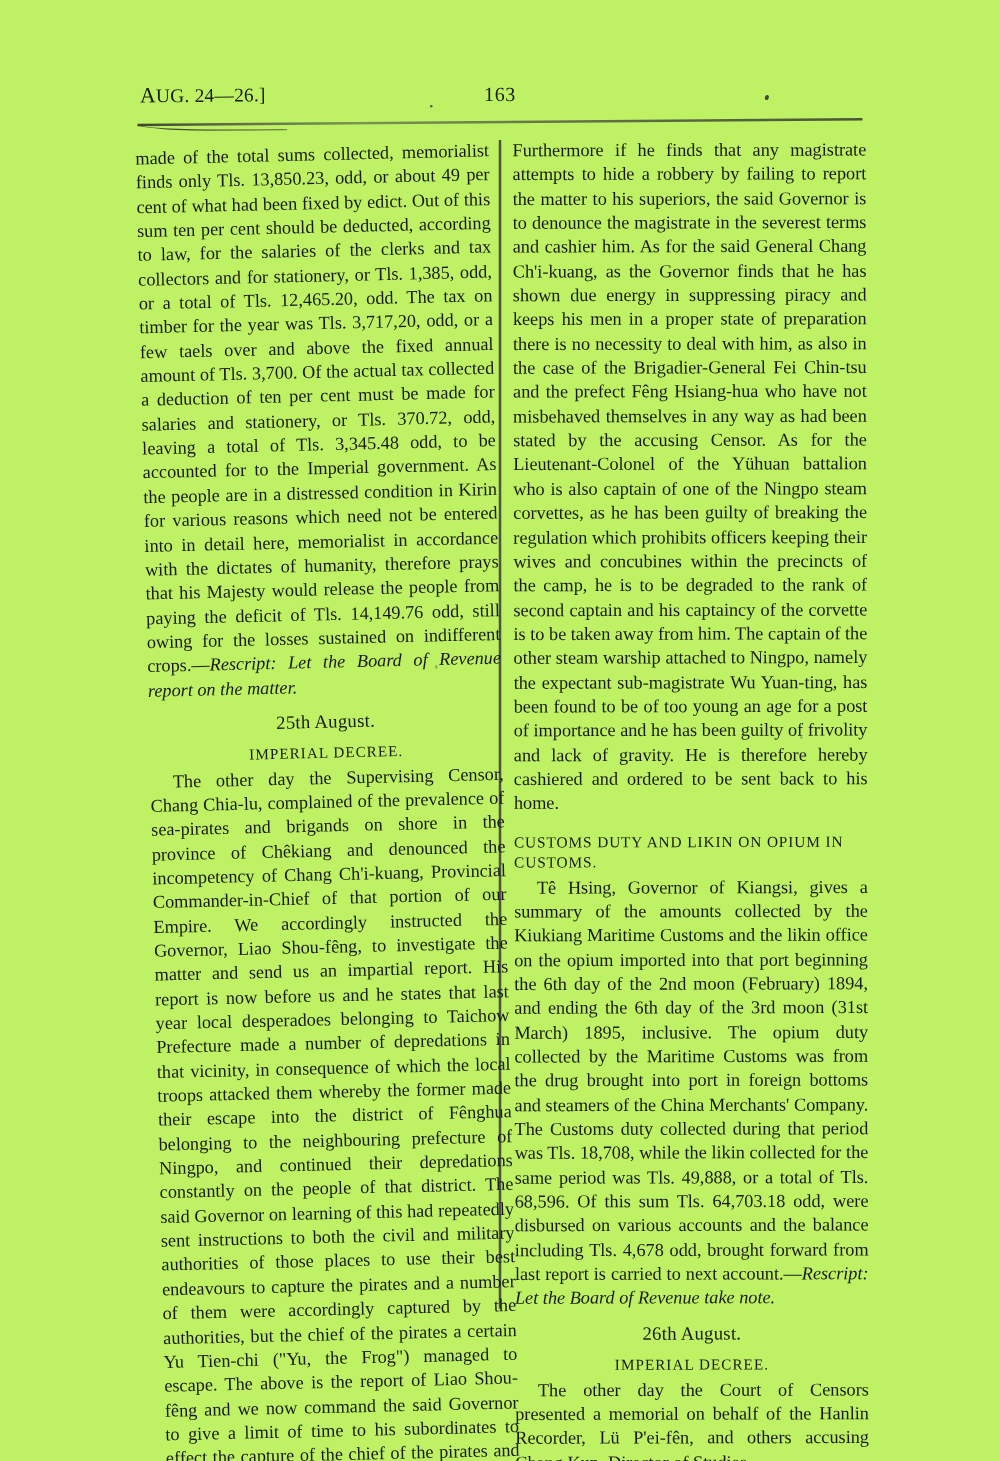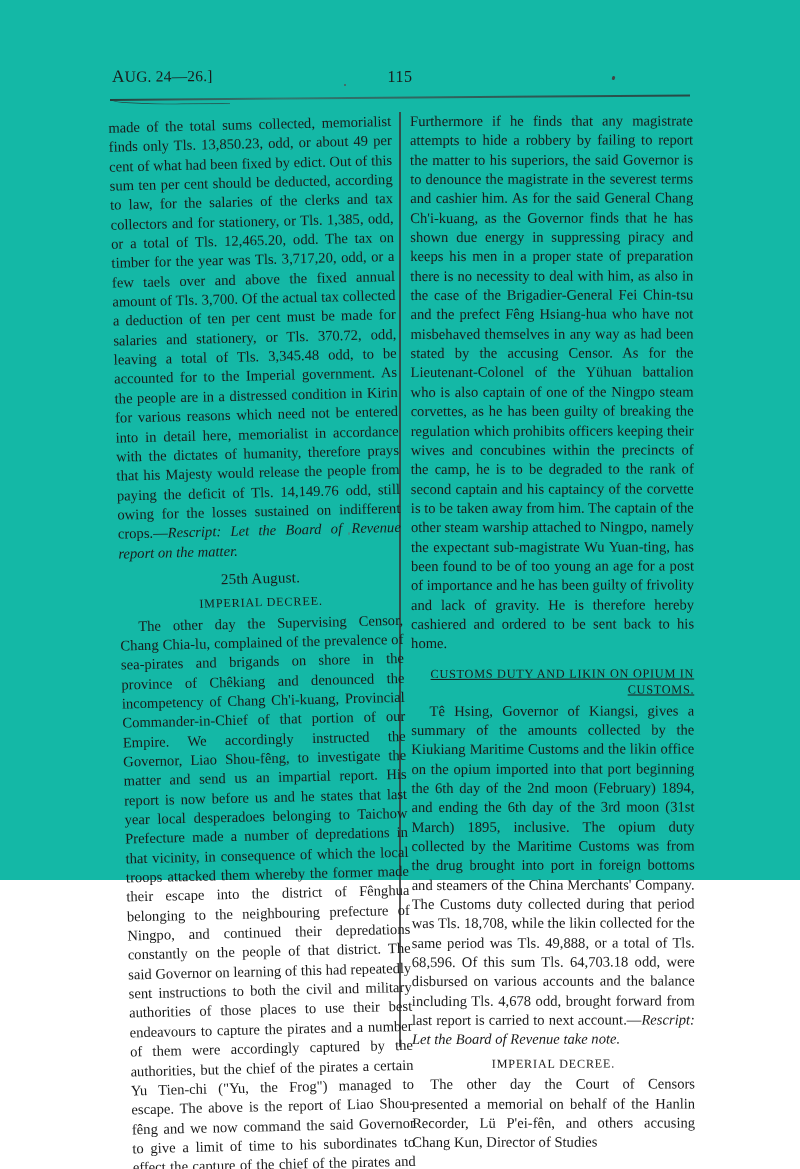--- a/index.html
+++ b/index.html
@@ -13,22 +13,22 @@
     position: relative;
     overflow: hidden;
     font-family: "Liberation Serif", "DejaVu Serif", serif;
     color: #1a1a1a;
   }
 
   .page {
     position: absolute;
     left: 0; top: 0;
     width: 800px;
-    height: 880px;
-    background: #14b8a6;
+    height: 1169px;
+    background: #bef264;
   }
 
   
   .header {
     position: absolute;
     left: 112px;
     top: 66px;
     width: 576px;
     height: 26px;
   }
@@ -157,45 +157,44 @@
   .decree-head {
     margin: 5px 0 1px 0;
     text-align: center;
     font-size: 12.1px;
     font-variant: small-caps;
     letter-spacing: 0.85px;
     text-indent: 0;
   }
   .section-head {
     margin: 12px 0 3px 0;
-    text-align: right;
+    text-align: left;
     font-size: 12.3px;
     font-variant: small-caps;
     letter-spacing: 0.7px;
     line-height: 16.5px;
     text-indent: 0;
-    text-decoration: underline;
   }
 
   
   .speck {
     position: absolute;
     background: #6a6a6a;
     border-radius: 50%;
     opacity: 0.55;
   }
 </style>
 </head>
 <body>
 
 <div class="page">
 
   <div class="header">
     <div class="header-left"><span class="initial-cap">A</span><span>UG. 24—26.]</span></div>
-    <div class="header-center">115</div>
+    <div class="header-center">163</div>
     <div class="header-speck"></div>
     <div class="header-dot"></div>
   </div>
   <div class="header-rule"></div>
   <div class="header-rule-curve"></div>
 
   <div class="col-divider"></div>
 
   <div class="col col-left">
     <p class="para no-indent"><span>made of the total sums collected, memorialist finds only Tls. 13,850.23, odd, or about 49 per cent of what had been fixed by edict. Out of this sum ten per cent should be deducted, according to law, for the salaries of the clerks and tax collectors and for stationery, or Tls. 1,385, odd, or a total of Tls. 12,465.20, odd. The tax on timber for the year was Tls. 3,717,20, odd, or a few taels over and above the fixed annual amount of Tls. 3,700. Of the actual tax collected a deduction of ten per cent must be made for salaries and stationery, or Tls. 370.72, odd, leaving a total of Tls. 3,345.48 odd, to be accounted for to the Imperial government. As the people are in a distressed condition in Kirin for various reasons which need not be entered into in detail here, memorialist in accordance with the dictates of humanity, therefore prays that his Majesty would release the people from paying the deficit of Tls. 14,149.76 odd, still owing for the losses sustained on indifferent crops.</span><span>—</span><span class="ital">Rescript: Let the Board of Revenue report on the matter.</span></p>
@@ -206,20 +205,21 @@
     <p class="para">The other day the Supervising Censor, Chang Chia-lu, complained of the prevalence of sea-pirates and brigands on shore in the province of Chêkiang and denounced the incompetency of Chang Ch'i-kuang, Provincial Commander-in-Chief of that portion of our Empire. We accordingly instructed the Governor, Liao Shou-fêng, to investigate the matter and send us an impartial report. His report is now before us and he states that last year local desperadoes belonging to Taichow Prefecture made a number of depredations in that vicinity, in consequence of which the local troops attacked them whereby the former made their escape into the district of Fênghua belonging to the neighbouring prefecture of Ningpo, and continued their depredations constantly on the people of that district. The said Governor on learning of this had repeatedly sent instructions to both the civil and military authorities of those places to use their best endeavours to capture the pirates and a number of them were accordingly captured by the authorities, but the chief of the pirates a certain Yu Tien-chi ("Yu, the Frog") managed to escape. The above is the report of Liao Shou-fêng and we now command the said Governor to give a limit of time to his subordinates to effect the capture of the chief of the pirates and break up his band of desperadoes.</p>
   </div>
 
   <div class="col col-right">
     <p class="para no-indent">Furthermore if he finds that any magistrate attempts to hide a robbery by failing to report the matter to his superiors, the said Governor is to denounce the magistrate in the severest terms and cashier him. As for the said General Chang Ch'i-kuang, as the Governor finds that he has shown due energy in suppressing piracy and keeps his men in a proper state of preparation there is no necessity to deal with him, as also in the case of the Brigadier-General Fei Chin-tsu and the prefect Fêng Hsiang-hua who have not misbehaved themselves in any way as had been stated by the accusing Censor. As for the Lieutenant-Colonel of the Yühuan battalion who is also captain of one of the Ningpo steam corvettes, as he has been guilty of breaking the regulation which prohibits officers keeping their wives and concubines within the precincts of the camp, he is to be degraded to the rank of second captain and his captaincy of the corvette is to be taken away from him. The captain of the other steam warship attached to Ningpo, namely the expectant sub-magistrate Wu Yuan-ting, has been found to be of too young an age for a post of importance and he has been guilty of frivolity and lack of gravity. He is therefore hereby cashiered and ordered to be sent back to his home.</p>
 
     <p class="section-head"><span>CUSTOMS DUTY AND LIKIN ON OPIUM IN</span><br><span>CUSTOMS.</span></p>
 
     <p class="para"><span>Tê Hsing, Governor of Kiangsi, gives a summary of the amounts collected by the Kiukiang Maritime Customs and the likin office on the opium imported into that port beginning the 6th day of the 2nd moon (February) 1894, and ending the 6th day of the 3rd moon (31st March) 1895, inclusive. The opium duty collected by the Maritime Customs was from the drug brought into port in foreign bottoms and steamers of the China Merchants' Company. The Customs duty collected during that period was Tls. 18,708, while the likin collected for the same period was Tls. 49,888, or a total of Tls. 68,596. Of this sum Tls. 64,703.18 odd, were disbursed on various accounts and the balance including Tls. 4,678 odd, brought forward from last report is carried to next account.</span><span>—</span><span class="ital">Rescript: Let the Board of Revenue take note.</span></p>
 
+    <p class="date-head">26th August.</p>
     <p class="decree-head">IMPERIAL DECREE.</p>
 
     <p class="para">The other day the Court of Censors presented a memorial on behalf of the Hanlin Recorder, Lü P'ei-fên, and others accusing Chang Kun, Director of Studies</p>
   </div>
 
   <div class="speck" style="left:390px; top:511px; width:2px; height:2px;"></div>
   <div class="speck" style="left:348px; top:532px; width:2px; height:3px;"></div>
   <div class="speck" style="left:640px; top:589px; width:2px; height:2px;"></div>
 
 </div>

